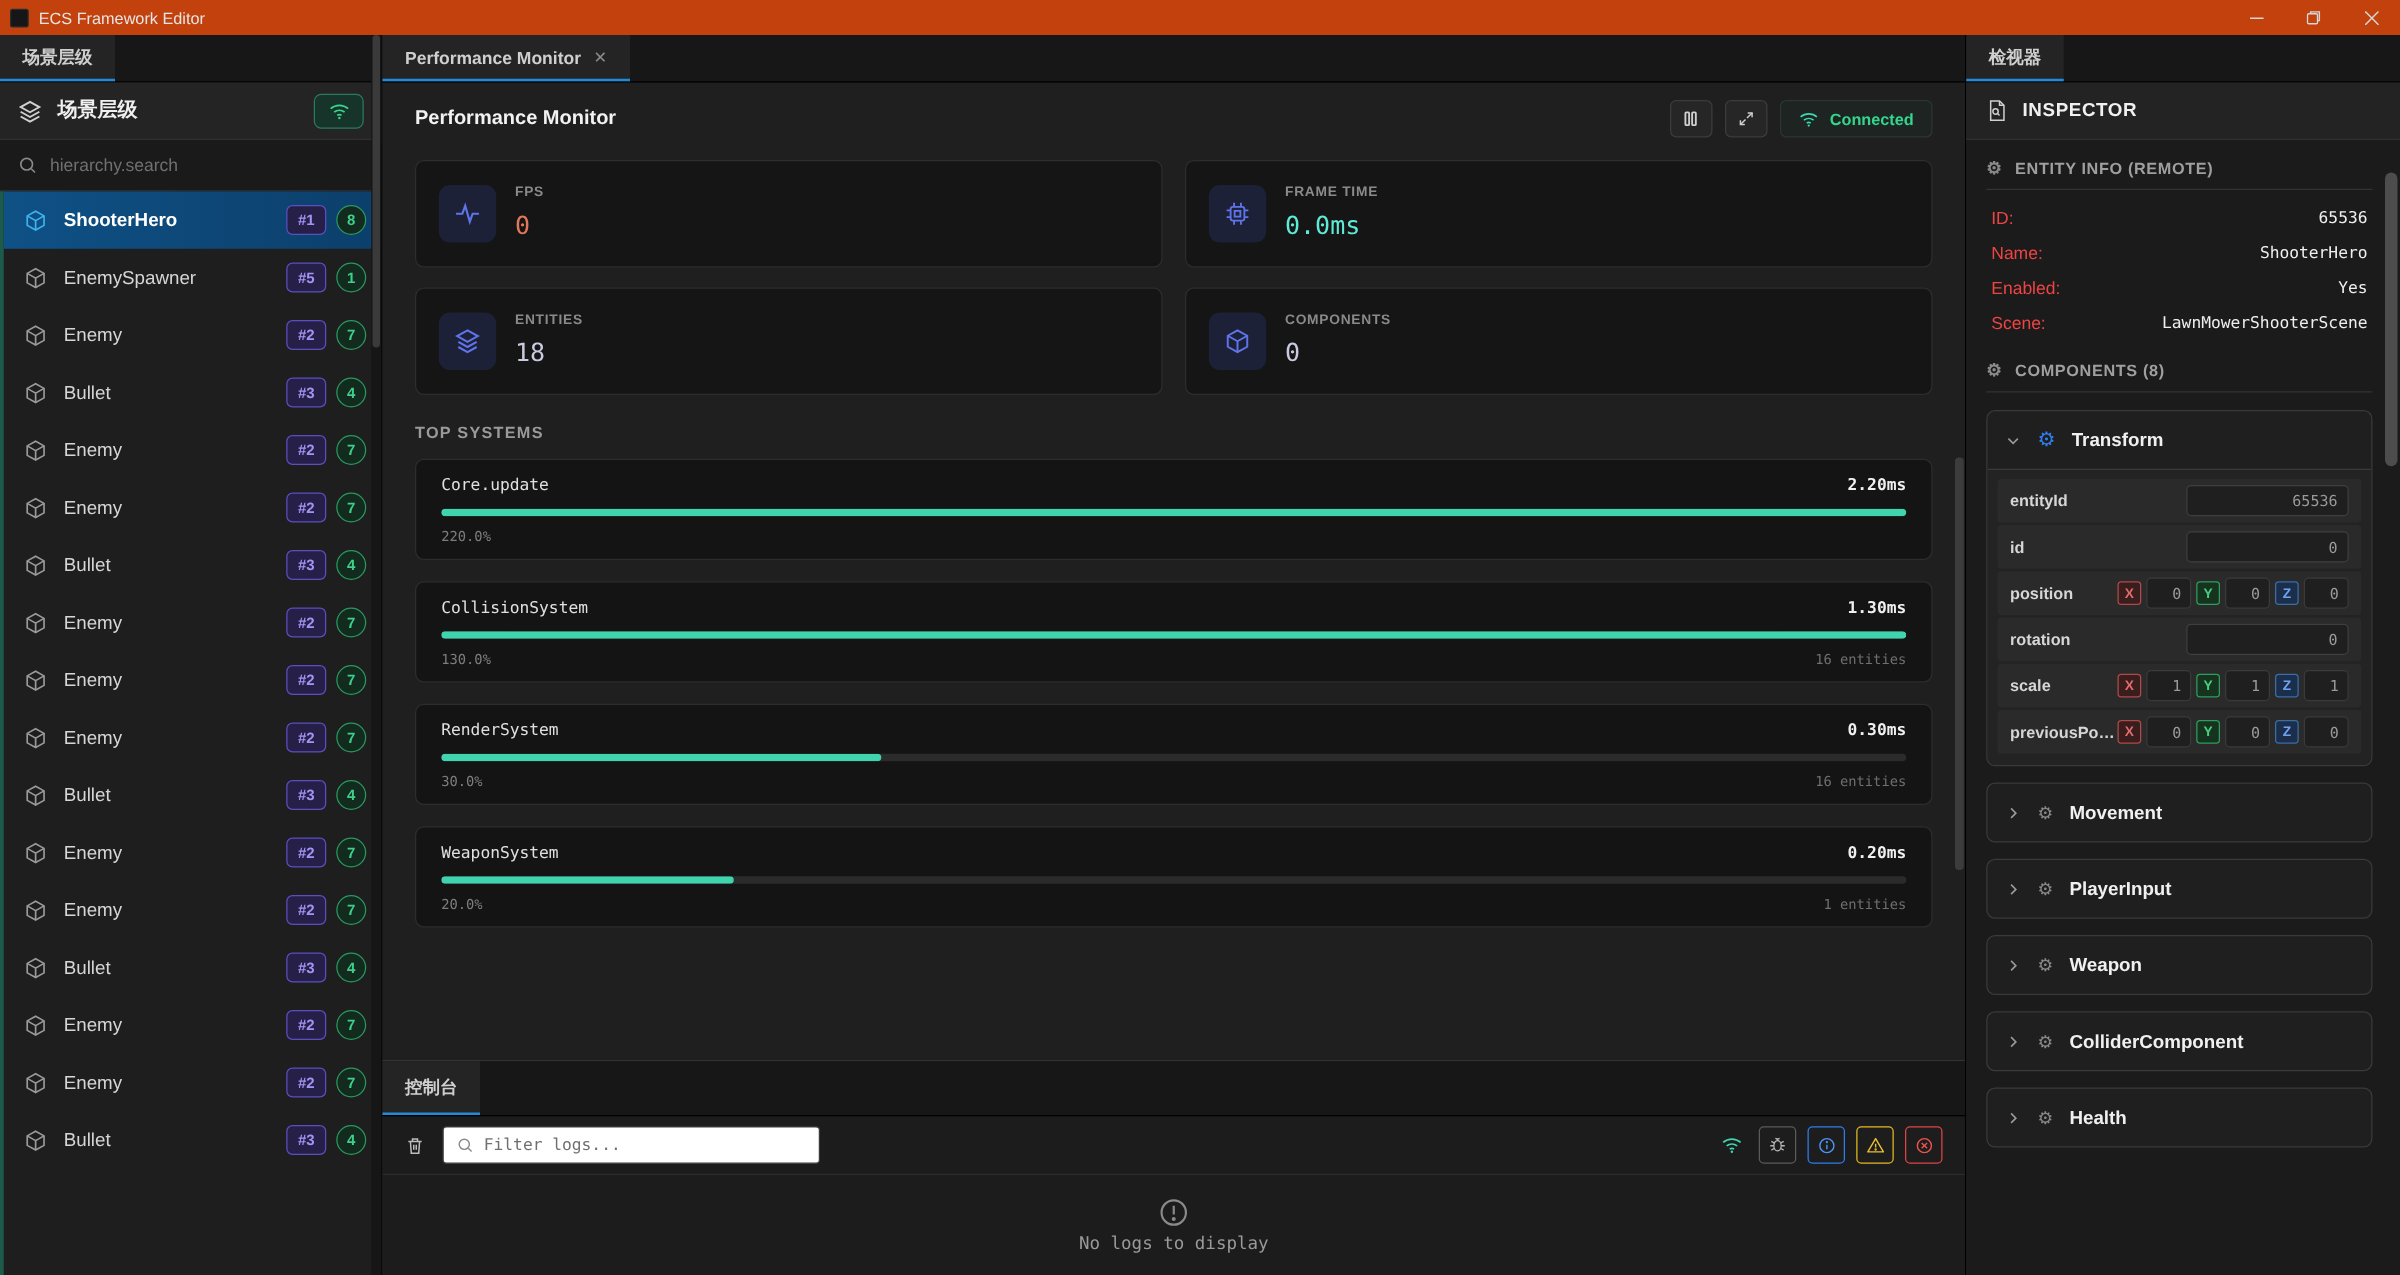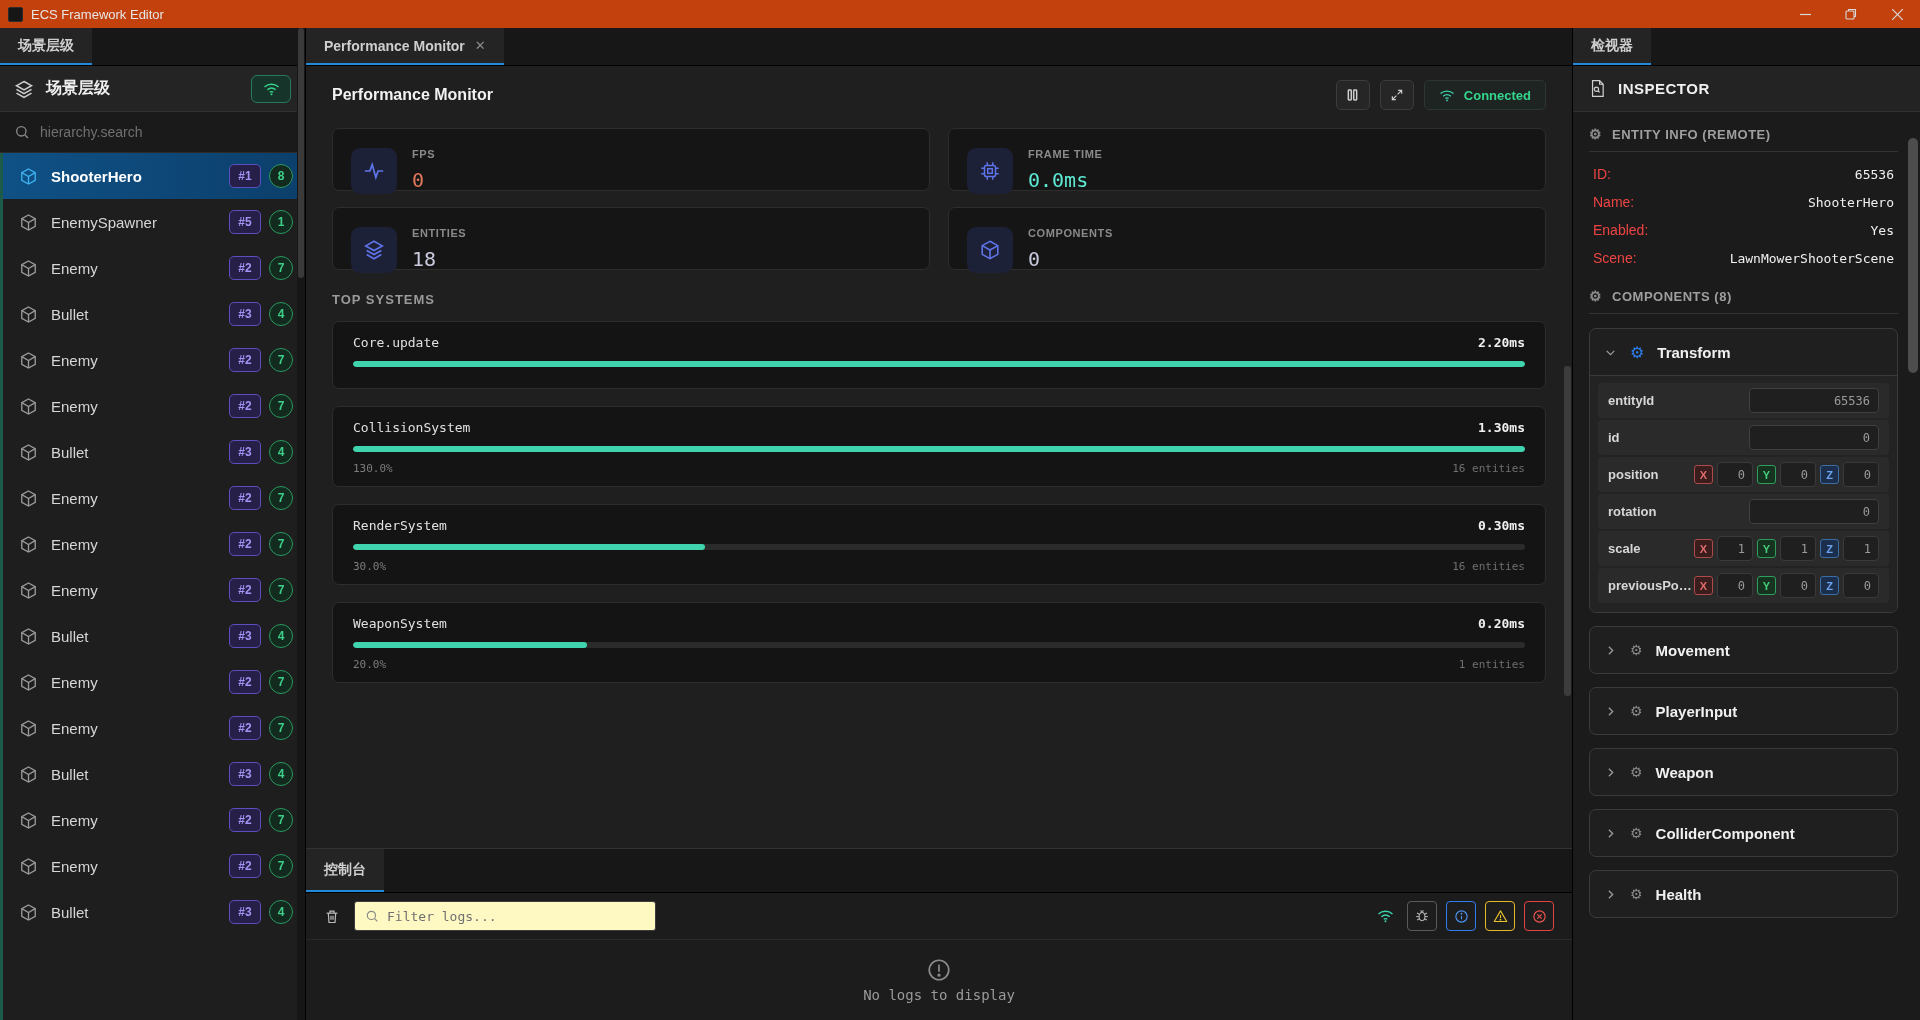--- a/index.html
+++ b/index.html
@@ -56,21 +56,21 @@
   .main { flex:1; min-width:0; display:flex; flex-direction:column; background:#1f1f1f; border-right:1px solid #000; position:relative; }
   .content { flex:1; min-height:0; overflow:hidden; padding:14px 26px 0 26px; position:relative; }
   .content-head { display:flex; align-items:center; margin-bottom:18px; }
   .content-title { font-size:16px; font-weight:700; color:#f2f2f2; }
   .head-actions { margin-left:auto; display:flex; align-items:center; gap:10px; }
   .sq-btn { width:34px; height:30px; background:#262626; border:1px solid #3c3c3c; border-radius:5px; display:flex; align-items:center; justify-content:center; color:#d0d0d0; }
   .connected-pill { height:30px; display:flex; align-items:center; gap:9px; padding:0 14px; background:#1d2422; border:1px solid #2c3633; border-radius:5px; color:#35d58d; font-size:13px; font-weight:700; }
   .connected-pill .wifi { color:#3fd4ae; }
 
   .stats-grid { display:grid; grid-template-columns:1fr 1fr; gap:16px 18px; margin-bottom:22px; }
-  .stat-card { height:63px; background:#151515; border:1px solid #2d2d2d; border-radius:7px; padding:15px 18px; display:flex; align-items:flex-start; gap:15px; }
+  .stat-card { height:86px; background:#151515; border:1px solid #2d2d2d; border-radius:7px; padding:15px 18px; display:flex; align-items:flex-start; gap:15px; }
   .stat-icon { width:46px; height:46px; margin-top:4px; border-radius:9px; background:#1d2138; display:flex; align-items:center; justify-content:center; color:#5f74ea; flex:none; }
   .stat-label { font-size:11px; letter-spacing:0.6px; color:#8a8a8a; font-weight:700; margin:4px 0 8px 0; }
   .stat-value { font-family:"DejaVu Sans Mono", monospace; font-size:20px; color:#c9cade; }
 
   .section-label { font-size:13px; letter-spacing:1px; color:#9a9a9a; font-weight:700; margin-bottom:14px; }
   .sys-card { background:#141414; border:1px solid #2d2d2d; border-radius:7px; padding:13px 20px 11px 20px; margin-bottom:17px; }
   .sys-row1 { display:flex; align-items:center; margin-bottom:11px; }
   .sys-name { font-family:"DejaVu Sans Mono", monospace; font-size:13px; color:#e0e0e0; }
   .sys-time { margin-left:auto; font-family:"DejaVu Sans Mono", monospace; font-size:13px; color:#f0f0f0; font-weight:700; }
   .sys-bar { height:6px; background:#2b2b2b; border-radius:3px; overflow:hidden; margin-bottom:10px; }
@@ -78,21 +78,21 @@
   .sys-row2 { display:flex; align-items:center; }
   .sys-pct { font-family:"DejaVu Sans Mono", monospace; font-size:11px; color:#7d7d7d; }
   .sys-ent { margin-left:auto; font-family:"DejaVu Sans Mono", monospace; font-size:11px; color:#6f6f6f; }
   .main-scroll { position:absolute; right:1px; top:300px; width:7px; height:330px; background:#3c3c3c; border-radius:3px; }
 
   
   .console { flex:none; height:172px; display:flex; flex-direction:column; border-top:1px solid #333; background:#1c1c1c; }
   .console .tabstrip { height:44px; background:#171717; }
   .console-toolbar { height:47px; display:flex; align-items:center; gap:14px; padding:0 18px; border-bottom:1px solid #2b2b2b; flex:none; }
   .trash-btn { color:#bdbdbd; display:flex; align-items:center; }
-  .filter-box { width:302px; height:30px; background:#fef9c3; border:1px solid #3c3c3c; border-radius:3px; display:flex; align-items:center; gap:8px; padding:0 10px; color:#777; }
+  .filter-box { width:302px; height:30px; background:#ffffff; border:1px solid #3c3c3c; border-radius:3px; display:flex; align-items:center; gap:8px; padding:0 10px; color:#777; }
   .filter-box .ph { font-family:"DejaVu Sans Mono", monospace; font-size:13px; color:#707070; }
   .console-right { margin-left:auto; display:flex; align-items:center; gap:9px; }
   .log-btn { width:30px; height:30px; border-radius:4px; display:flex; align-items:center; justify-content:center; background:#1d1d1d; }
   .log-btn.debug { border:1px solid #5a5a5a; color:#b5b5b5; }
   .log-btn.info  { border:1px solid #2d7ff0; color:#4d95f7; }
   .log-btn.warn  { border:1px solid #e5b922; color:#e7c132; }
   .log-btn.error { border:1px solid #e04444; color:#ef5350; }
   .console-empty { flex:1; display:flex; flex-direction:column; align-items:center; justify-content:center; gap:4px; color:#8a8a8a; }
   .console-empty .txt { font-family:"DejaVu Sans Mono", monospace; font-size:14px; color:#9a9a9a; }
 
@@ -520,20 +520,24 @@
         <div>
 
             <div class="sys-card">
               <div class="sys-row1">
                 <span class="sys-name">Core.update</span>
                 <span class="sys-time">2.20ms</span>
               </div>
               <div class="sys-bar">
                 <div class="fill" style="width: 100%;"></div>
               </div>
+              <div class="sys-row2">
+                <span class="sys-pct">220.0%</span>
+                <span class="sys-ent"></span>
+              </div>
             </div>
 
             <div class="sys-card">
               <div class="sys-row1">
                 <span class="sys-name">CollisionSystem</span>
                 <span class="sys-time">1.30ms</span>
               </div>
               <div class="sys-bar">
                 <div class="fill" style="width: 100%;"></div>
               </div>

